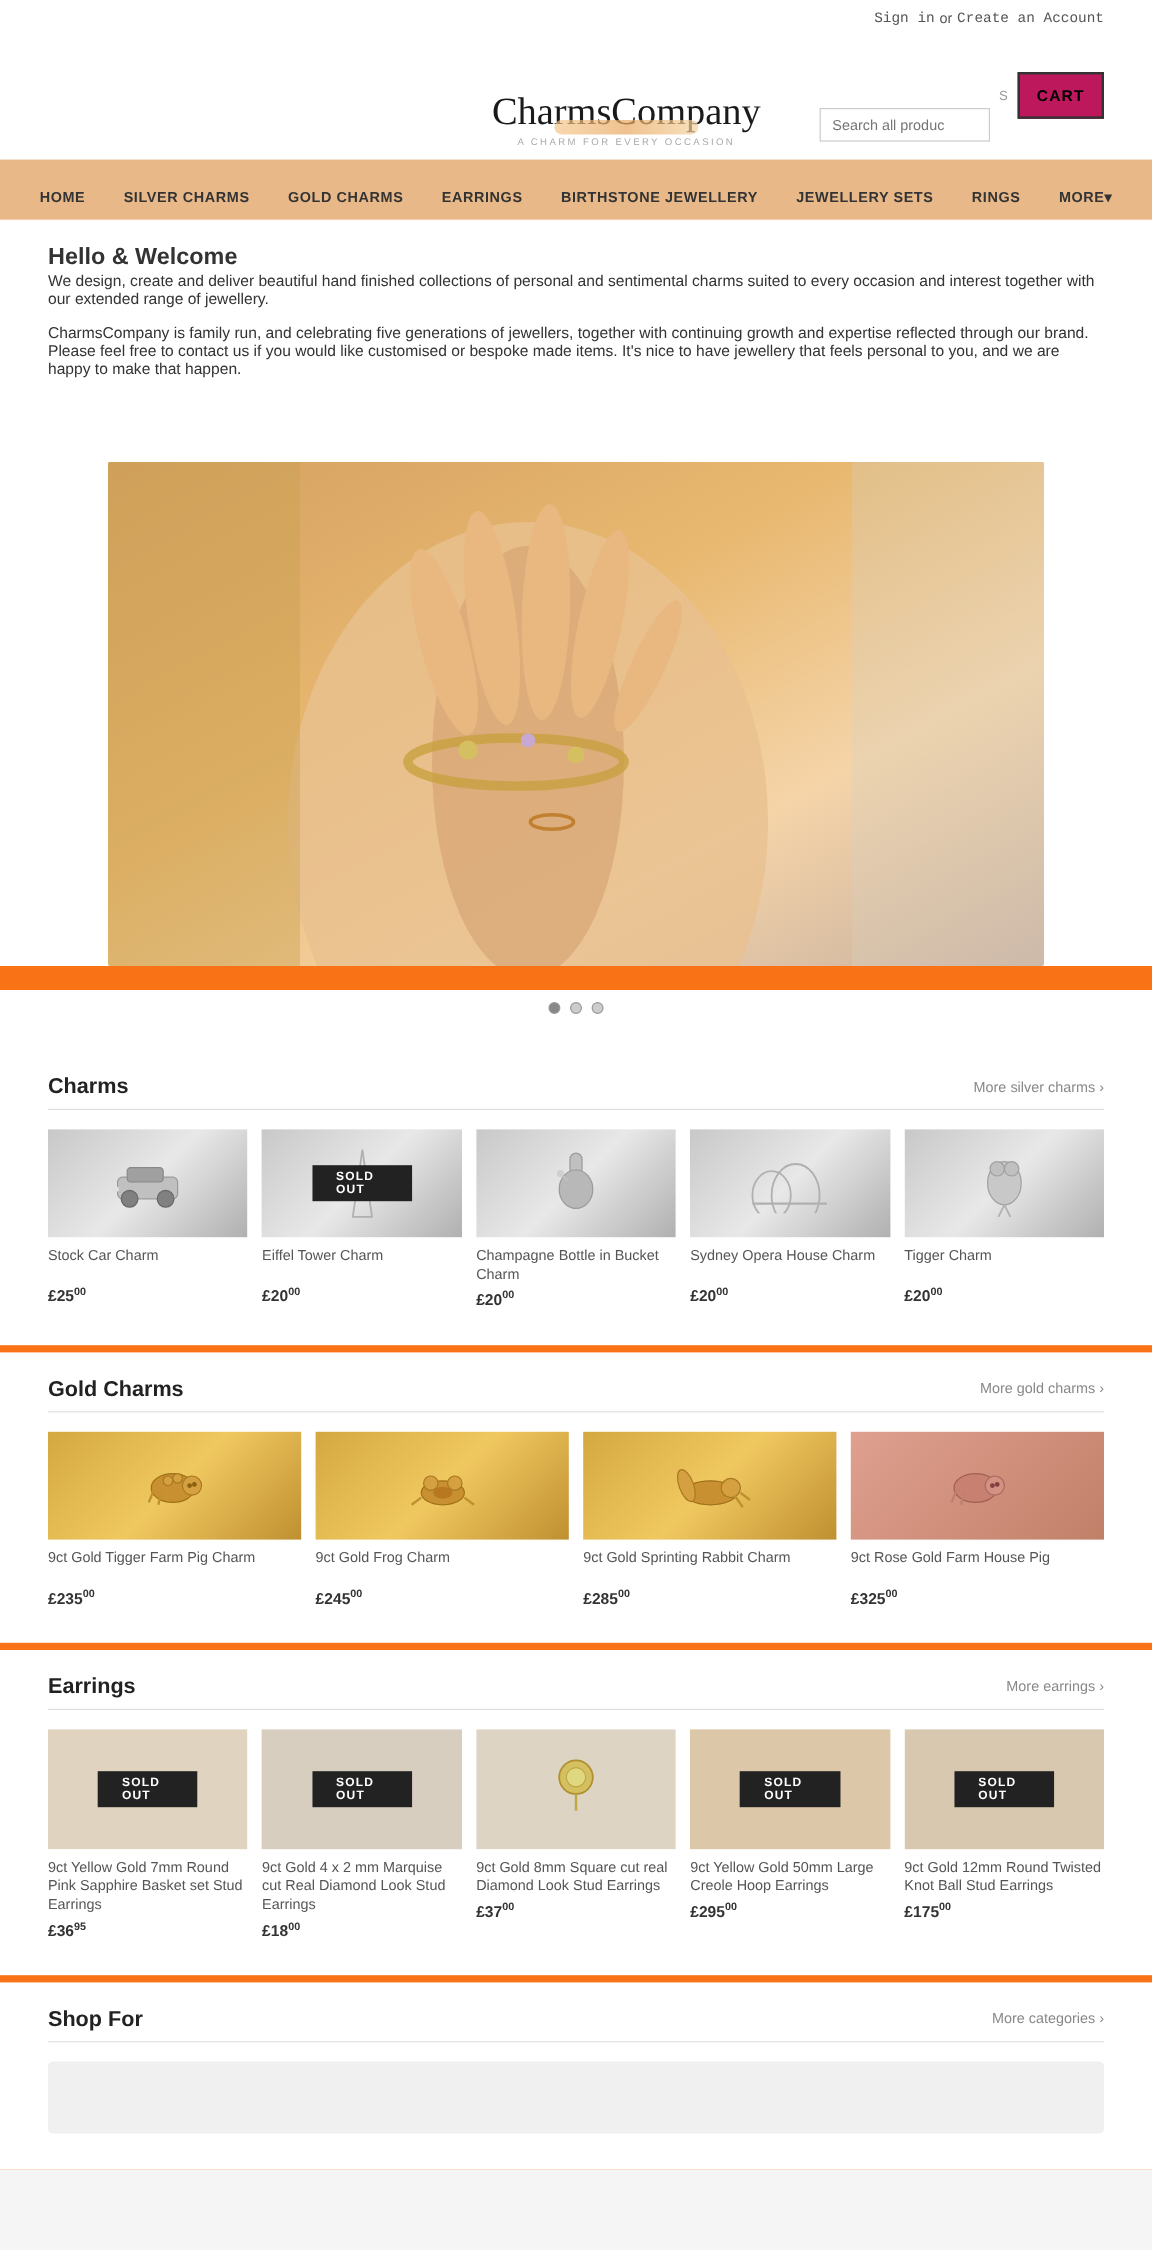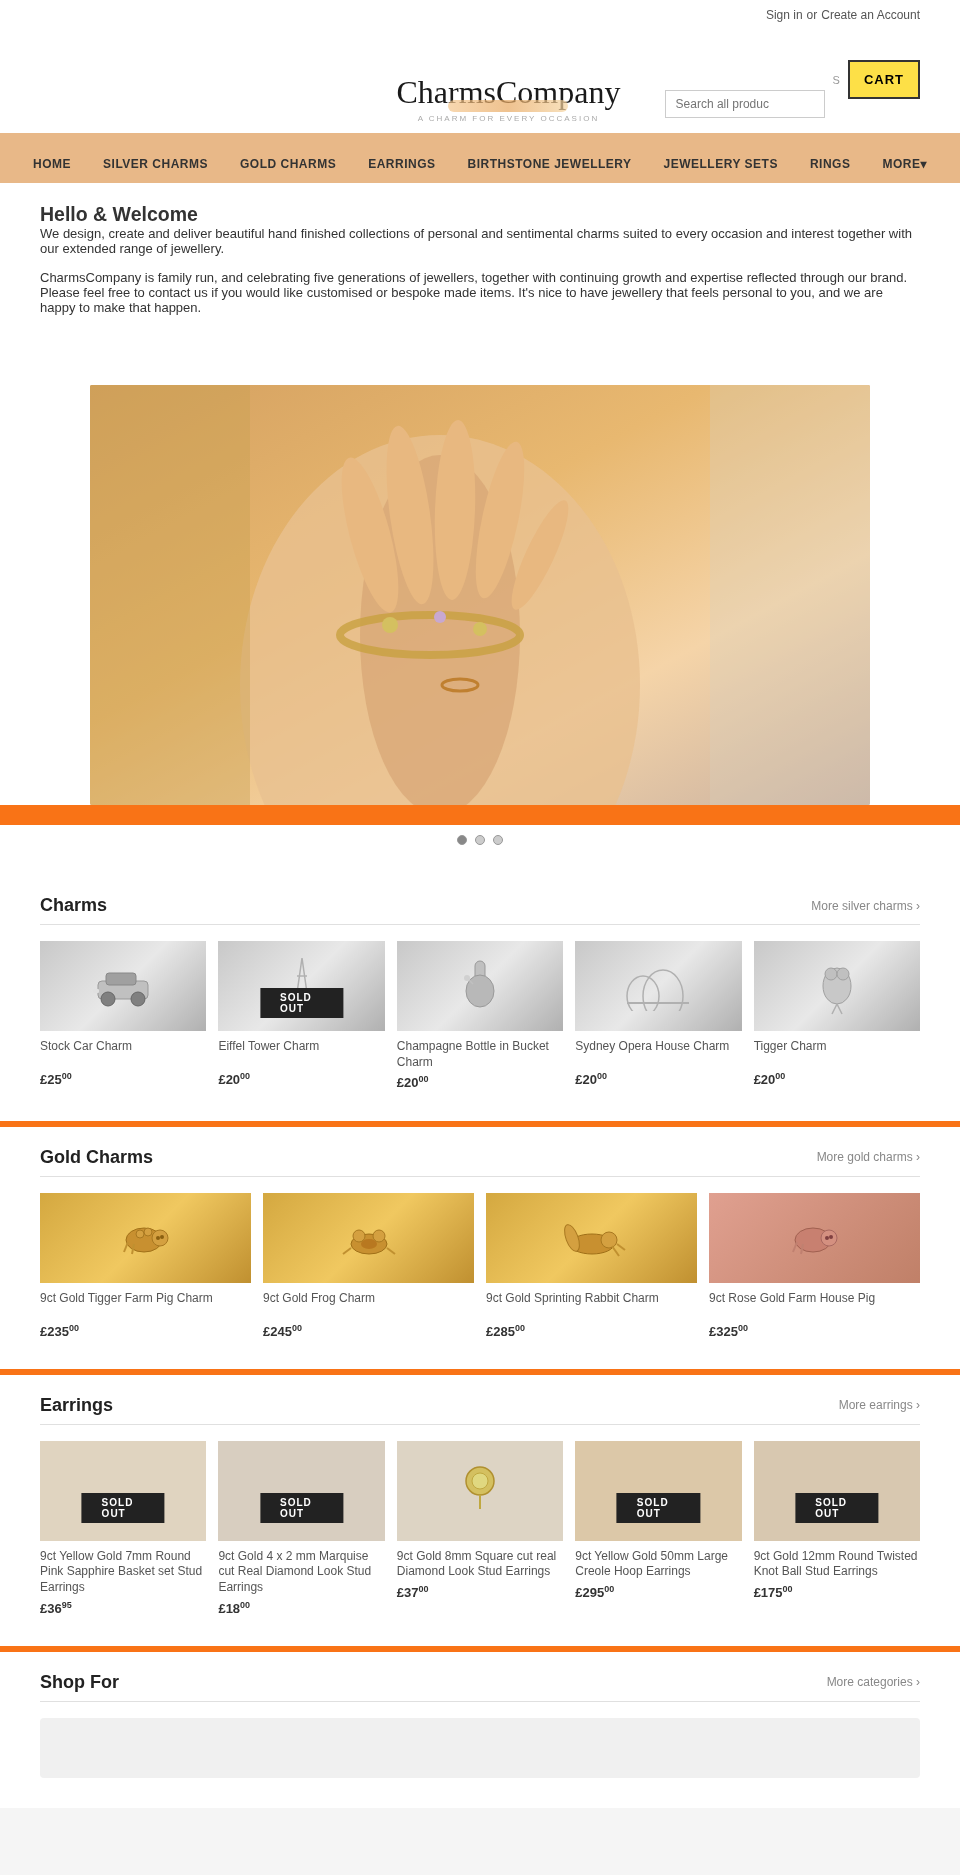--- a/index.html
+++ b/index.html
@@ -1,28 +1,28 @@
 <!DOCTYPE html>
 <html><head>
   <meta charset="utf-8">
   <style>
     * { box-sizing: border-box; margin: 0; padding: 0; }
     body { font-family: Arial, sans-serif; background: #f5f5f5; color: #333; font-size: 13px; }
 
     
     .header-top { display: flex; justify-content: flex-end; padding: 8px 40px 4px; font-size: 12px; color: #555; background: #fff; }
-    .header-top a { color: #555; text-decoration: none; }
+    .header-top a { color: #555; text-decoration: none; font-family: Liberation Mono, monospace; }
     .header-top span { margin: 0 4px; }
 
     .header-main { background: #fff; display: flex; align-items: center; justify-content: space-between; padding: 10px 40px; }
     .logo-area { flex: 1; display: flex; justify-content: center; }
 
     .header-right { display: flex; align-items: center; gap: 8px; }
-    .search-box { border: 1px solid #ccc; padding: 6px 10px; font-size: 12px; width: 160px; outline: none; margin-top: 48px; }
-    .cart-btn { border: 2px solid #333; padding: 10px 14px; font-size: 13px; font-weight: bold; letter-spacing: 1px; background: #fde047; cursor: pointer; }
+    .search-box { border: 1px solid #ccc; padding: 6px 10px; font-size: 12px; width: 142px; outline: none; margin-top: 48px; }
+    .cart-btn { border: 2px solid #333; padding: 10px 14px; font-size: 13px; font-weight: bold; letter-spacing: 1px; background: #be185d; cursor: pointer; }
 
     
     .nav { background: #e8b888; display: flex; justify-content: center; padding: 0; }
     .nav a { color: #333; text-decoration: none; font-size: 12px; font-weight: bold; padding: 12px 16px; display: inline-block; letter-spacing: 0.5px; margin-top: 12px; }
 
     
     .main { background: #f97316; padding: 0; }
 
     
     .hero { width: 100%; max-width: 780px; margin: 20px auto; display: block; position: relative; overflow: hidden; border-radius: 2px; }
@@ -34,21 +34,21 @@
 
     
     .product-section { background: #fff; padding: 20px 40px 30px; margin-bottom: 6px; }
     .section-header { display: flex; justify-content: space-between; align-items: center; margin-bottom: 16px; border-bottom: 1px solid #e0e0e0; padding-bottom: 8px; }
     .section-title { font-size: 18px; font-weight: bold; color: #222; }
     .section-more { font-size: 12px; color: #888; text-decoration: none; }
 
     .products-row { display: flex; gap: 12px; overflow: hidden; }
     .product-card { flex: 1; min-width: 0; cursor: pointer; }
     .product-img { width: 100%; height: 100px; background: #e8e8e8; position: relative; display: flex; align-items: center; justify-content: center; overflow: hidden; margin-bottom: 8px; }
-    .sold-out-badge { position: absolute; top: 50%; left: 50%; transform: translate(-50%, -50%); background: #222; color: #fff; font-size: 10px; font-weight: bold; padding: 4px 20px; letter-spacing: 1px; z-index: 2; margin-top: 17px; }
+    .sold-out-badge { position: absolute; top: 50%; left: 50%; transform: translate(-50%, -50%); background: #222; color: #fff; font-size: 10px; font-weight: bold; padding: 4px 20px; letter-spacing: 1px; z-index: 2; }
     .product-name { font-size: 12px; color: #555; line-height: 1.3; margin-bottom: 4px; min-height: 28px; }
     .product-price { font-size: 13px; color: #333; font-weight: bold; }
     .product-price sup { font-size: 9px; vertical-align: super; }
 
     
     .earring-img { background: #d4c4b0; }
 
     
     .logo-container { text-align: center; position: relative; display: inline-block; margin-top: 40px; }
     .logo-svg-text { font-family: 'Brush Script MT', cursive, Georgia, serif; font-size: 32px; color: #1a1a1a; display: block; line-height: 1; }

